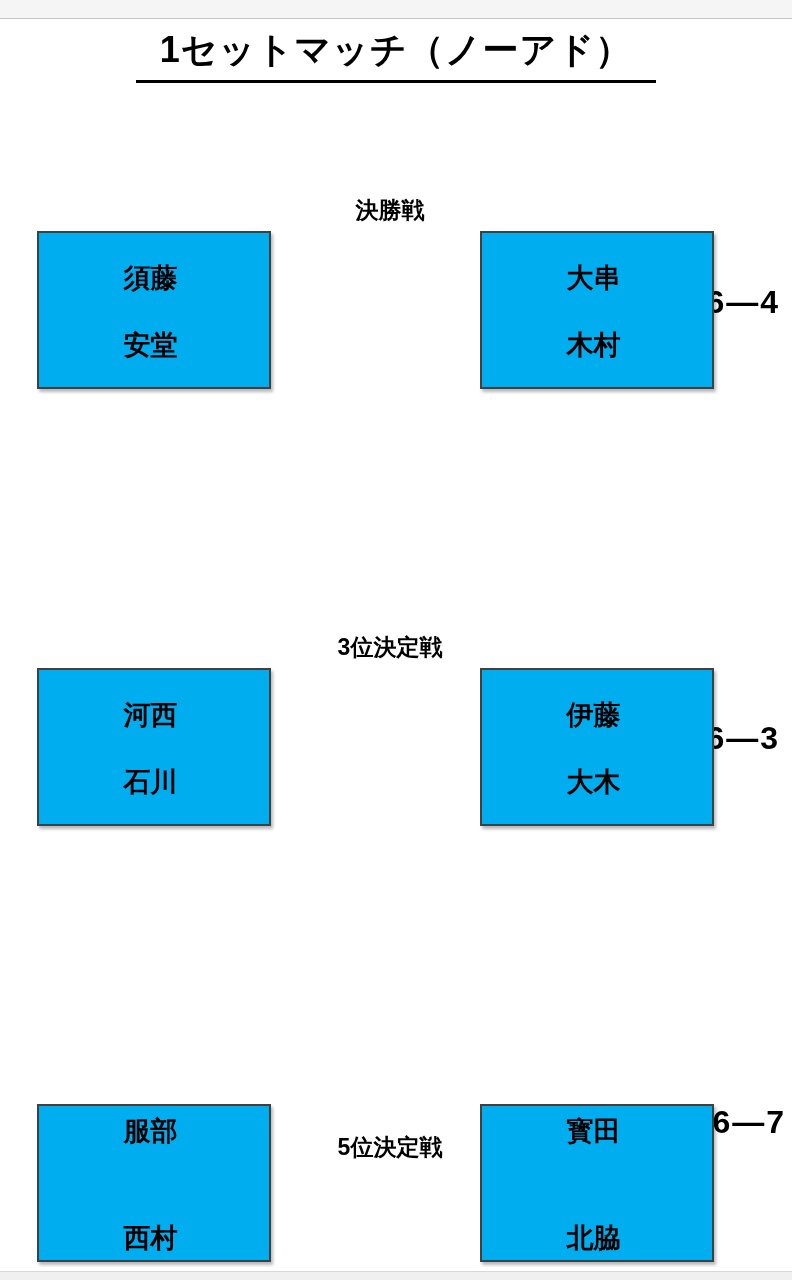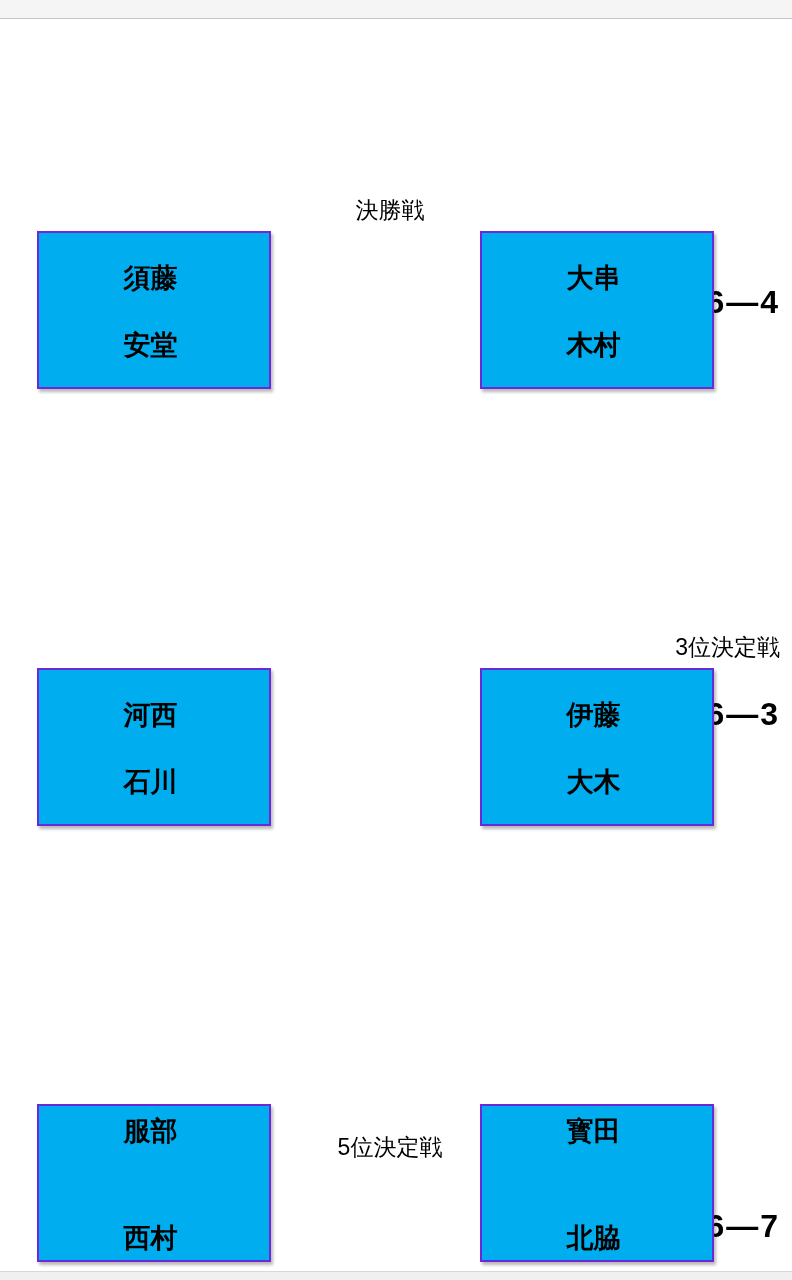--- a/index.html
+++ b/index.html
@@ -57,39 +57,39 @@
     top: 0; left: 0;
     width: 792px;
     height: 0;
   }
   .match-label {
     position: absolute;
     left: 0;
     width: 780px;
     text-align: center;
     font-size: 23px;
-    font-weight: normal;
+    font-weight: bold;
     color: #000;
   }
   .match-score {
     position: absolute;
     left: 0;
     width: 780px;
     text-align: right;
     font-size: 32px;
     font-weight: bold;
     color: #000;
     letter-spacing: 2px;
   }
   .team-box {
     position: absolute;
     width: 234px;
     height: 158px;
     background: #00AEEF;
-    border: 2px solid #6d28d9;
+    border: 2px solid #404040;
     box-sizing: border-box;
     box-shadow: 2px 3px 3px rgba(0,0,0,0.28);
     display: flex;
     flex-direction: column;
     justify-content: space-around;
     align-items: center;
     padding: 12px 7px 8px 0;
   }
   .team-box.left  { left: 37px; }
   .team-box.right { left: 480px; }
@@ -97,35 +97,38 @@
     font-size: 27px;
     font-weight: bold;
     color: #000;
     line-height: 1;
   }
   
   .match-final .match-label { top: 195px; }
   .match-final .team-box    { top: 231px; }
   .match-final .match-score { top: 284px; }
 
-  .match-third .match-label { top: 632px; text-align: right; }
+  .match-third .match-label { top: 632px; }
   .match-third .team-box    { top: 668px; align-items: center; }
-  .match-third .match-score { top: 696px; }
+  .match-third .match-score { top: 720px; }
 
   .match-fifth .match-label { top: 1132px; }
   .match-fifth .team-box    { top: 1104px; justify-content: space-between; }
-  .match-fifth .match-score { top: 1208px; }
+  .match-fifth .match-score { top: 1104px; margin-left: 6px; }
 </style>
 </head>
 <body>
 
 <div id="page">
 
   <div class="top-strip"></div>
 
+  <div class="title-wrap">
+    <span class="title">1セットマッチ（ノーアド）</span>
+  </div>
 
   <div class="match match-final">
     <div class="match-label">決勝戦</div>
     <div class="team-box left">
       <div class="player-name">須藤</div>
       <div class="player-name">安堂</div>
     </div>
     <div class="match-score">6—4</div>
     <div class="team-box right">
       <div class="player-name">大串</div>

